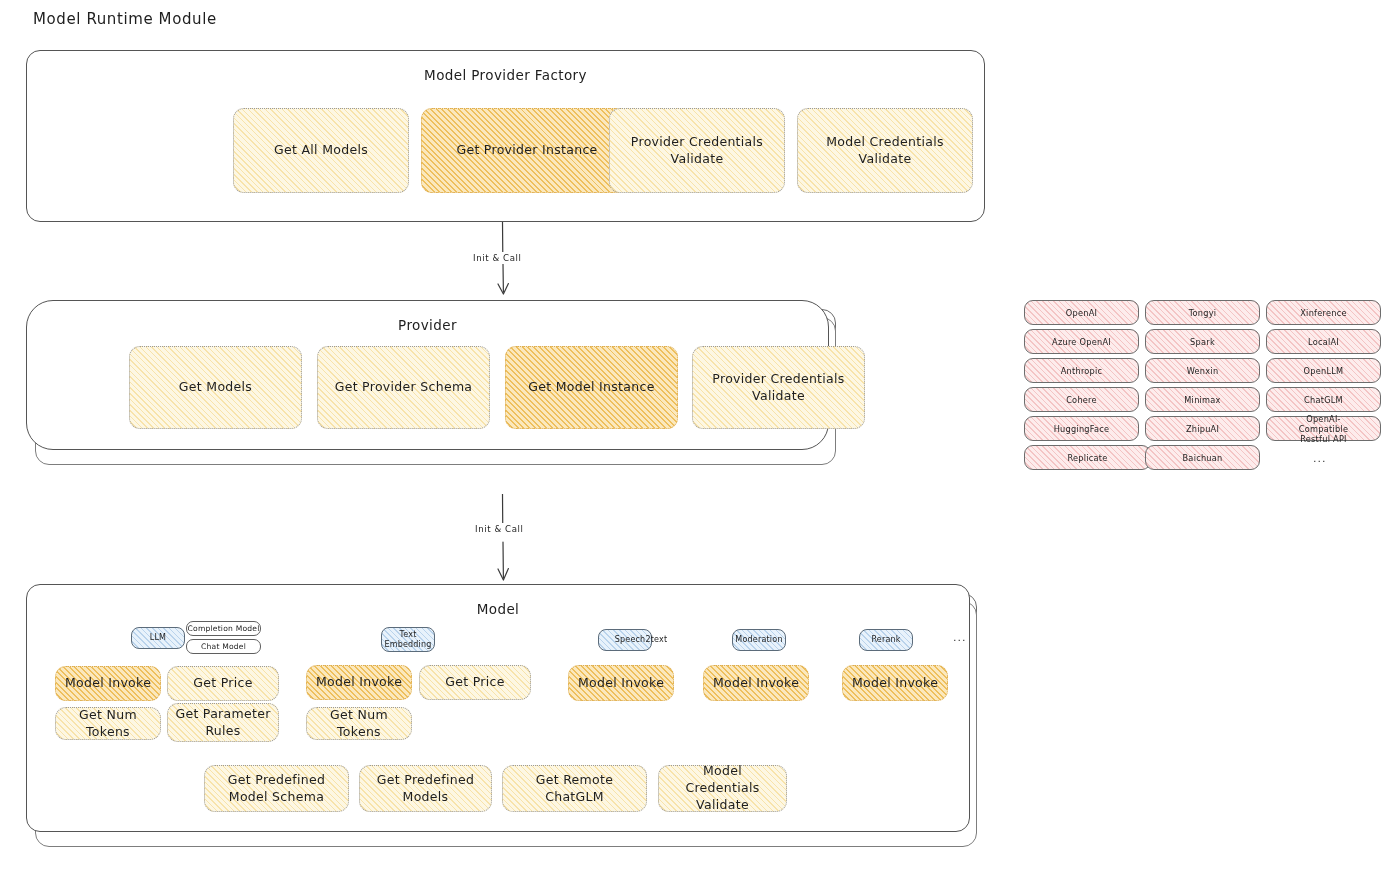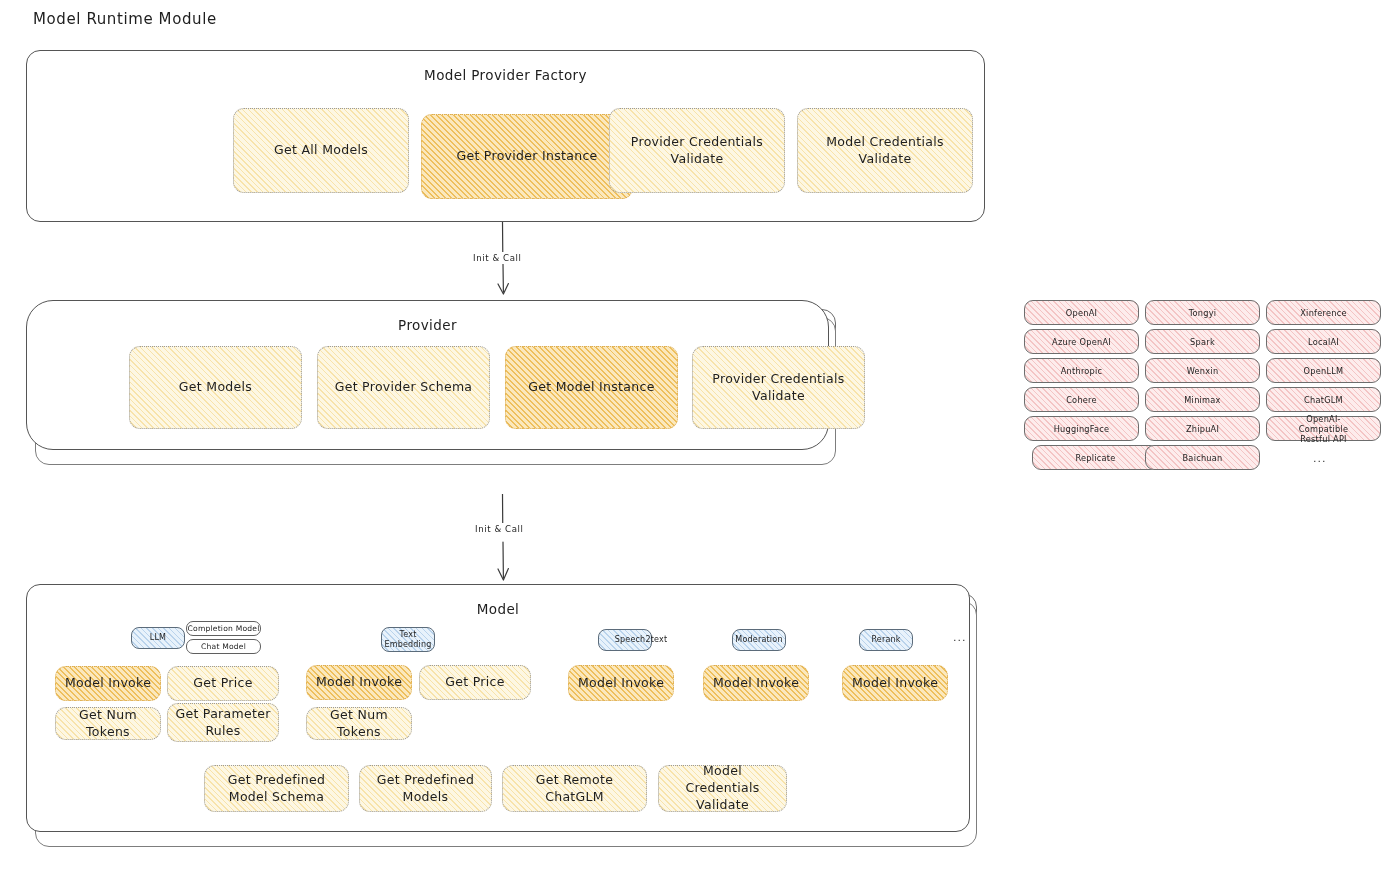--- a/index.html
+++ b/index.html
@@ -124,21 +124,21 @@
 </head>
 <body>
 
 <div class="canvas">
 
   <div class="page-title">Model Runtime Module</div>
 
   <div class="panel" style="left:26px;top:50px;width:959px;height:172px;">
     <div class="panel-title">Model Provider Factory</div>
     <div class="hbox light" style="left:206px;top:57px;width:176px;height:85px;">Get All Models</div>
-    <div class="hbox dark" style="left:394px;top:57px;width:212px;height:85px;margin-top:6px;">Get Provider Instance</div>
+    <div class="hbox dark" style="left:394px;top:57px;width:212px;height:85px;">Get Provider Instance</div>
     <div class="hbox light" style="left:582px;top:57px;width:176px;height:85px;">Provider Credentials Validate</div>
     <div class="hbox light" style="left:770px;top:57px;width:176px;height:85px;">Model Credentials Validate</div>
   </div>
 
   <svg class="arrow" style="left:487px;top:222px;" width="32" height="76" viewBox="0 0 32 76">
     <path d="M15.5 0 L15.8 34 M16 42 L16.4 70" stroke="#3a3a3a" stroke-width="1.2" fill="none" stroke-linecap="round"></path>
     <path d="M11 62 L16.4 72 L21.4 61.5" stroke="#3a3a3a" stroke-width="1.2" fill="none" stroke-linecap="round" stroke-linejoin="round"></path>
   </svg>
   <div class="arrow-label" style="left:470px;top:252px;">Init &amp; Call</div>
 
@@ -150,21 +150,21 @@
     <div class="hbox light" style="left:665px;top:45px;width:173px;height:83px;">Provider Credentials Validate</div>
   </div>
 
   <div style="position:absolute;left:1024px;top:300px;">
 
     <div class="chip-pink" style="left:0px;top:0px;width:115px;height:25px;">OpenAI</div>
     <div class="chip-pink" style="left:0px;top:29px;width:115px;height:25px;">Azure OpenAI</div>
     <div class="chip-pink" style="left:0px;top:58px;width:115px;height:25px;">Anthropic</div>
     <div class="chip-pink" style="left:0px;top:87px;width:115px;height:25px;">Cohere</div>
     <div class="chip-pink" style="left:0px;top:116px;width:115px;height:25px;">HuggingFace</div>
-    <div class="chip-pink" style="left:8px;top:145px;width:127px;height:25px;">Replicate</div>
+    <div class="chip-pink" style="left:0px;top:145px;width:127px;height:25px;">Replicate</div>
 
     <div class="chip-pink" style="left:121px;top:0px;width:115px;height:25px;text-align:right;">Tongyi</div>
     <div class="chip-pink" style="left:121px;top:29px;width:115px;height:25px;">Spark</div>
     <div class="chip-pink" style="left:121px;top:58px;width:115px;height:25px;">Wenxin</div>
     <div class="chip-pink" style="left:121px;top:87px;width:115px;height:25px;">Minimax</div>
     <div class="chip-pink" style="left:121px;top:116px;width:115px;height:25px;">ZhipuAI</div>
     <div class="chip-pink" style="left:121px;top:145px;width:115px;height:25px;">Baichuan</div>
 
     <div class="chip-pink" style="left:242px;top:0px;width:115px;height:25px;">Xinference</div>
     <div class="chip-pink" style="left:242px;top:29px;width:115px;height:25px;">LocalAI</div>

